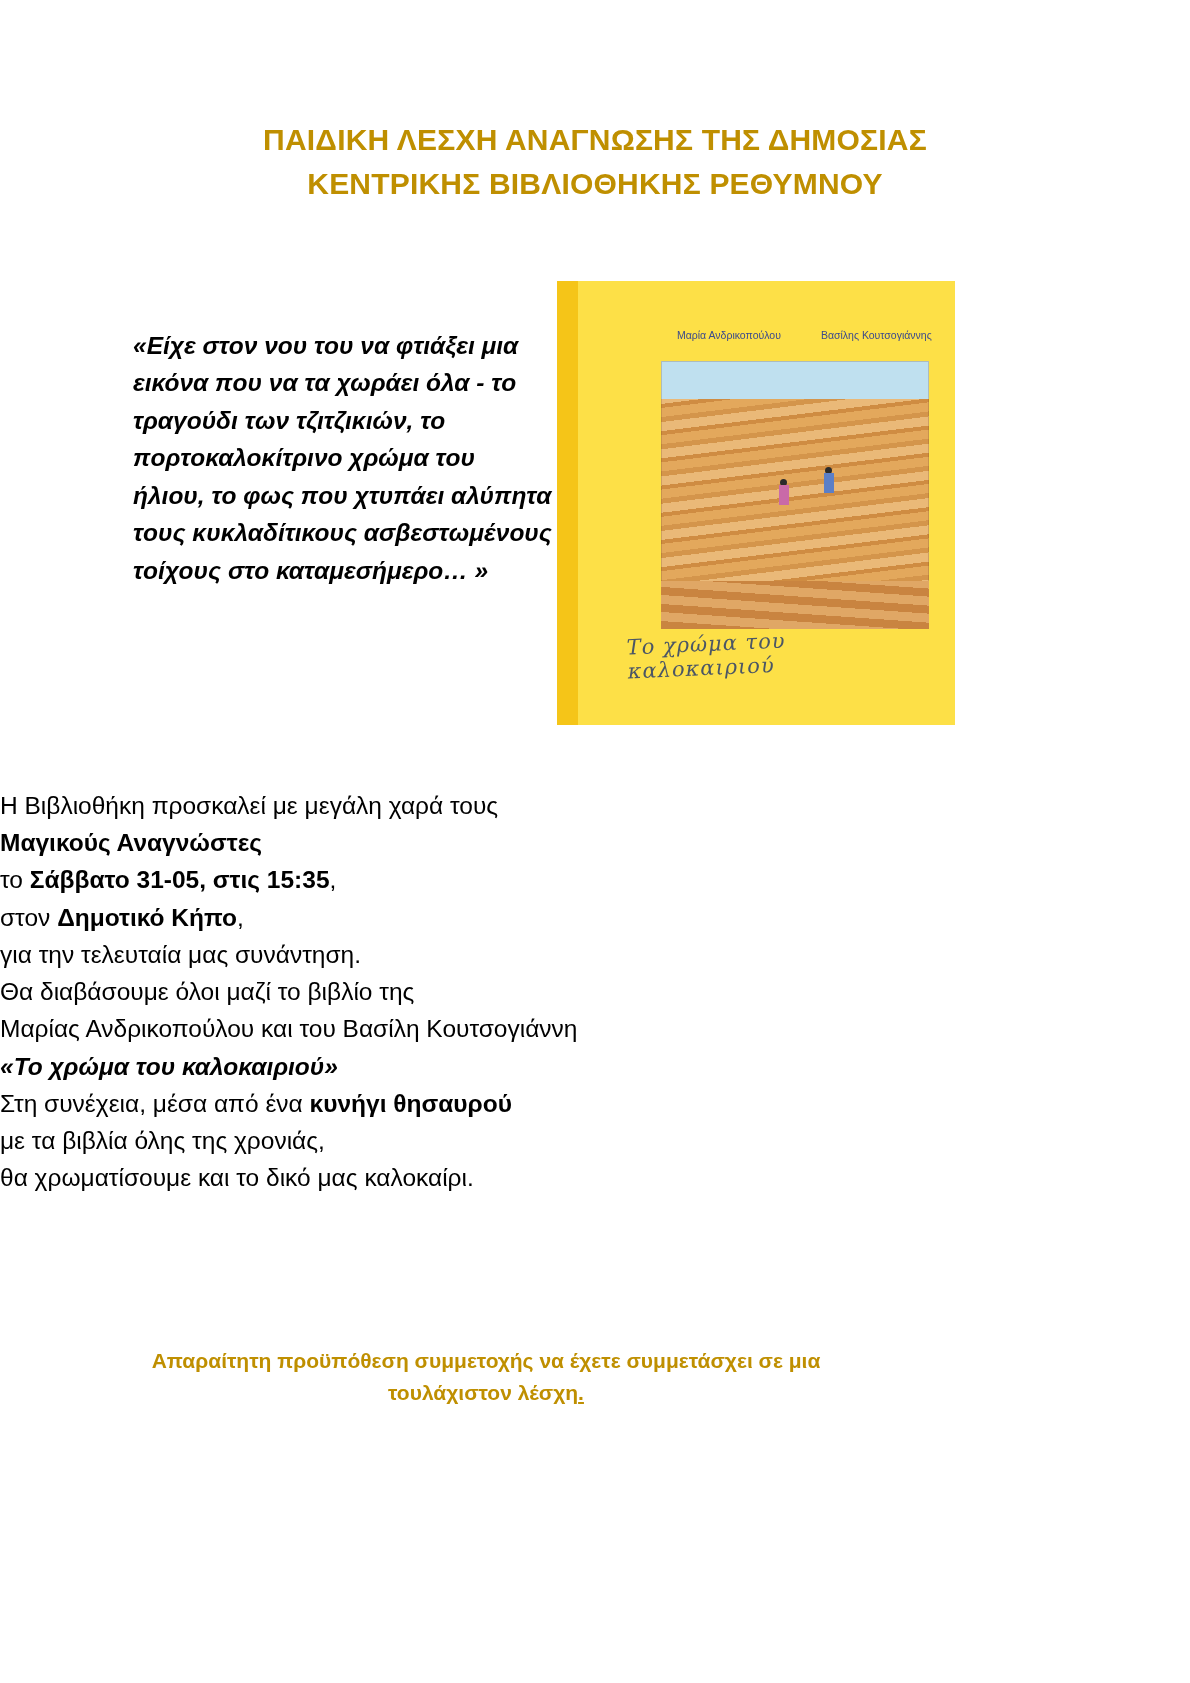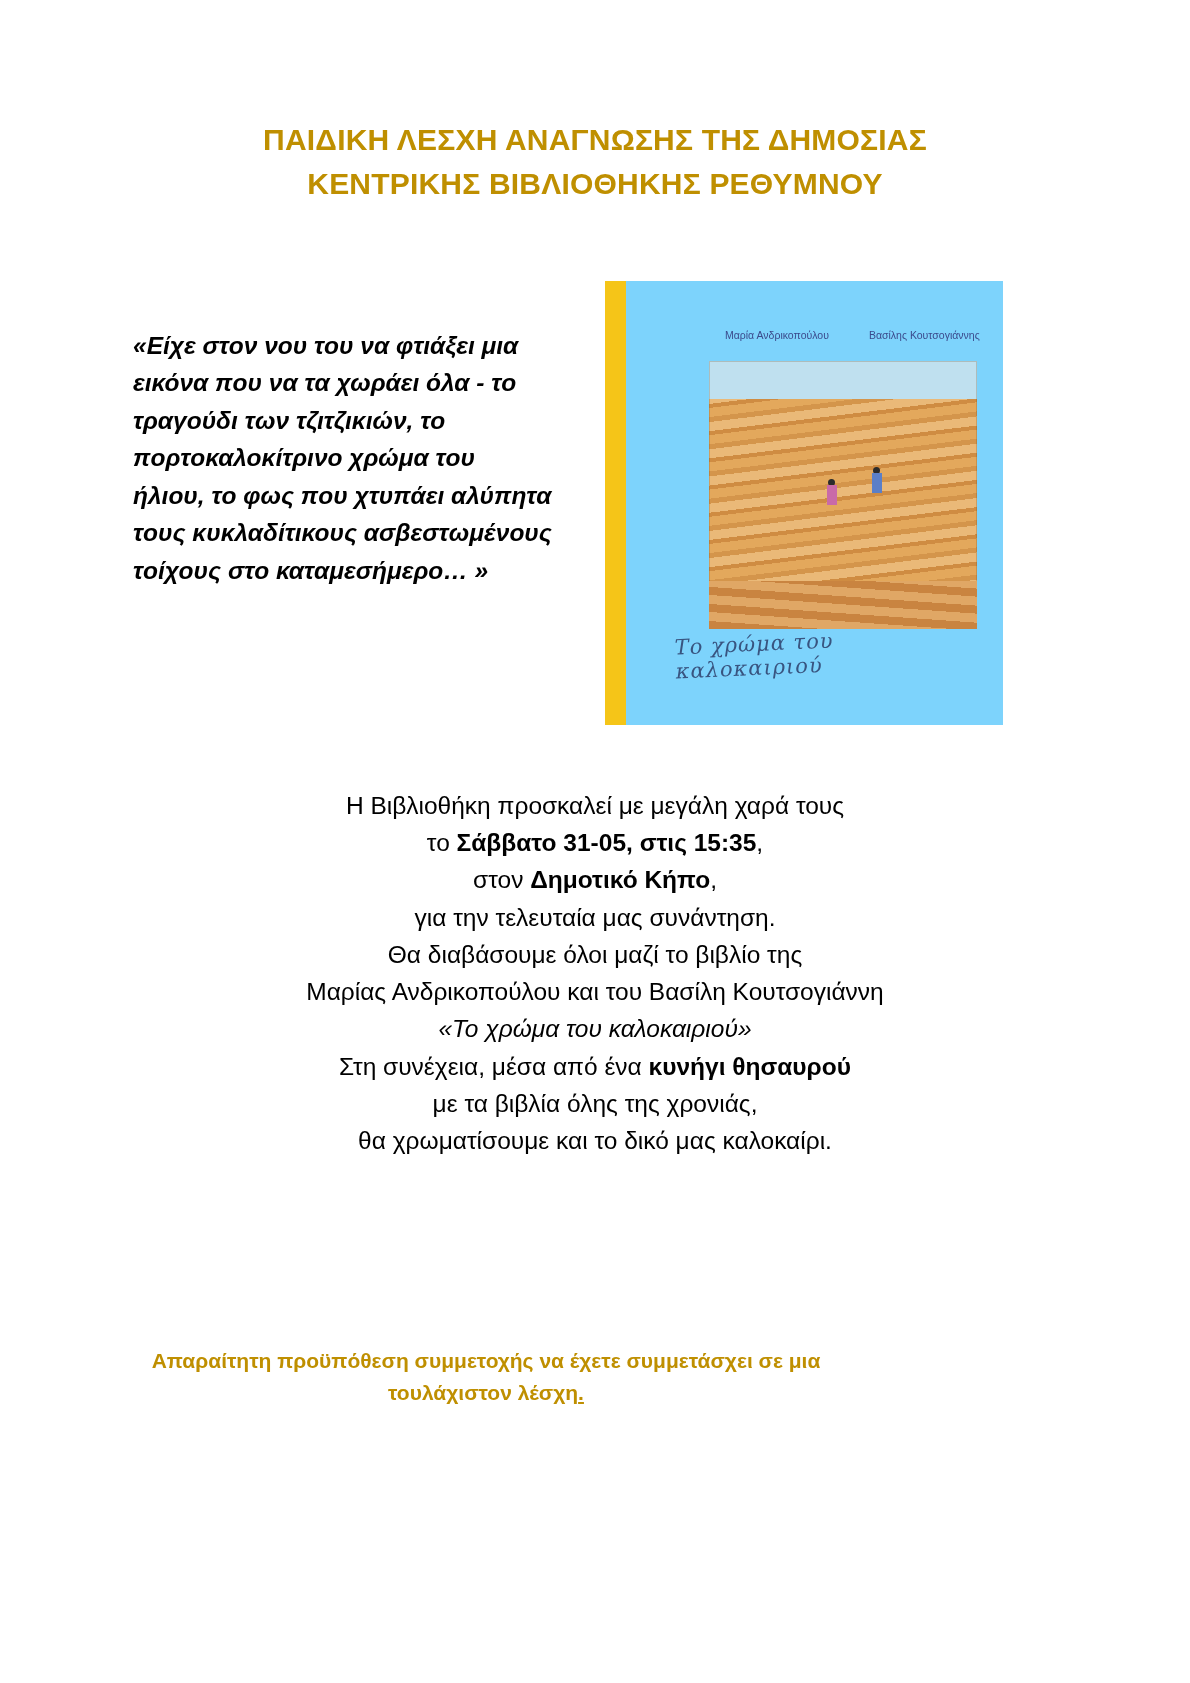--- a/index.html
+++ b/index.html
@@ -53,23 +53,22 @@
     color: #000000;
   }
 
   
   .cover {
     position: absolute;
     top: 281px;
     left: 557px;
     width: 398px;
     height: 444px;
-    background: #7dd3fc;
+    background: #fde047;
     overflow: hidden;
-    margin-left: 48px;
   }
   .cover .yellow-band {
     position: absolute;
     top: 0;
     left: 0;
     width: 21px;
     height: 100%;
     background: #f5c518;
   }
   .cover .authors {
@@ -147,29 +146,28 @@
     letter-spacing: 1px;
     opacity: 0.85;
   }
 
   
   .body-text {
     position: absolute;
     top: 787px;
     left: 0;
     width: 1190px;
-    text-align: center;
     font-size: 24.5px;
     line-height: 1.52;
     color: #000000;
   }
   .body-text .ln { display: block; }
   .body-text b { font-weight: bold; }
   .body-text .bold-italic {
-    font-weight: normal;
+    font-weight: bold;
     font-style: italic;
     margin-top: 24px;
   }
 
   
   .coordinator {
     position: absolute;
     top: 1240px;
     left: 0;
     width: 1190px;
@@ -222,20 +220,21 @@
       <div class="fig blue" style="left:163px; top:106px;">
         <div class="head"></div>
         <div class="body"></div>
       </div>
     </div>
     <div class="hand-title">Το χρώμα του καλοκαιριού</div>
   </div>
 
   <div class="body-text">
     <span class="ln">Η Βιβλιοθήκη προσκαλεί με μεγάλη χαρά τους</span>
+    <span class="ln"><b>Μαγικούς Αναγνώστες</b></span>
     <span class="ln"><span>το </span><b>Σάββατο 31-05, στις 15:35</b><span>,</span></span>
     <span class="ln"><span>στον  </span><b>Δημοτικό Κήπο</b><span>,</span></span>
     <span class="ln">για την τελευταία μας συνάντηση.</span>
     <span class="ln">Θα διαβάσουμε όλοι μαζί το βιβλίο της</span>
     <span class="ln">Μαρίας Ανδρικοπούλου και του Βασίλη Κουτσογιάννη</span>
     <span class="ln"><span class="bold-italic">«Το χρώμα του καλοκαιριού»</span></span>
     <span class="ln"><span>Στη συνέχεια, μέσα από ένα </span><b>κυνήγι θησαυρού</b></span>
     <span class="ln">με τα βιβλία όλης της χρονιάς,</span>
     <span class="ln">θα χρωματίσουμε και το δικό μας καλοκαίρι.</span>
   </div>

